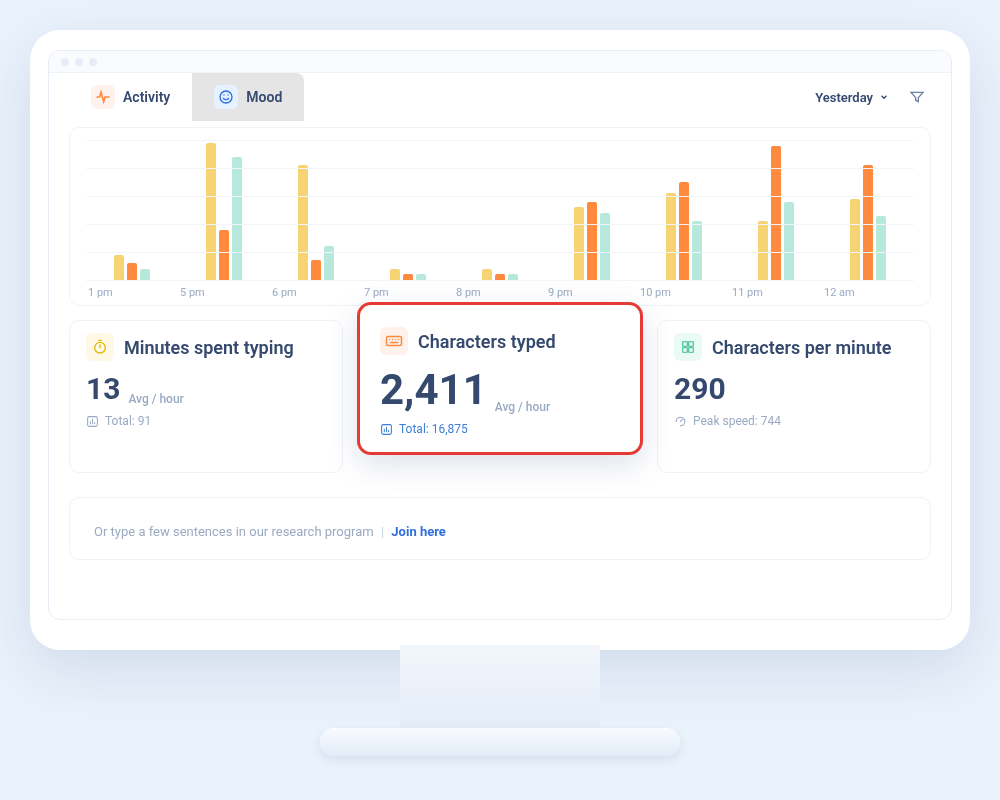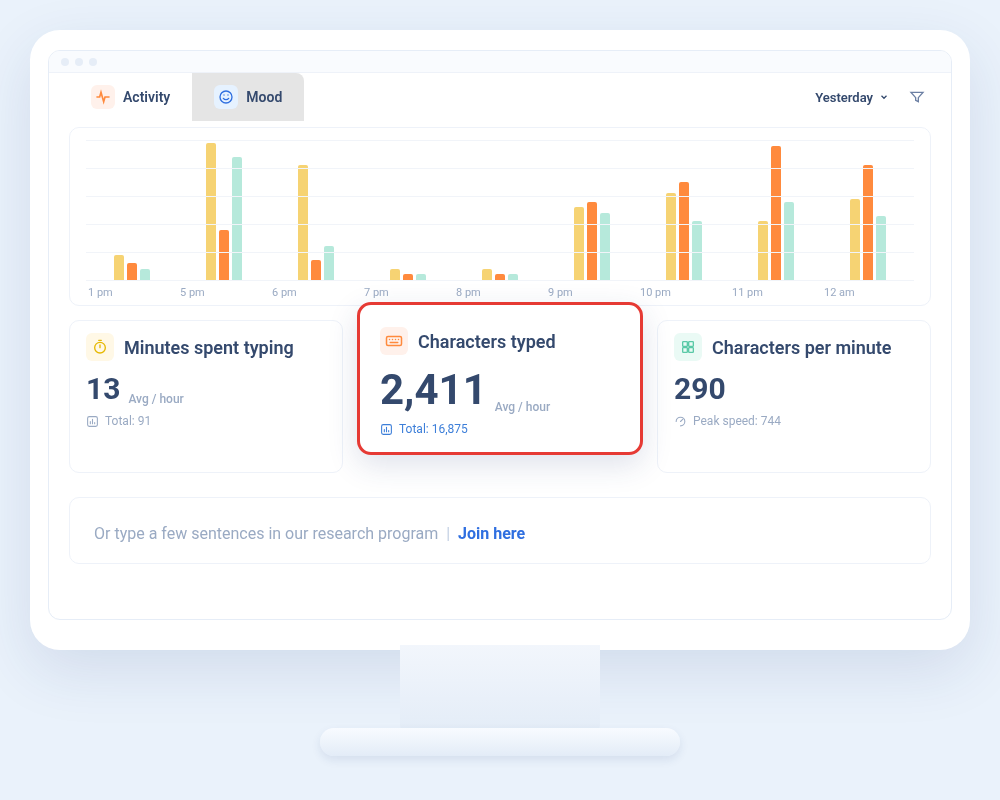--- a/index.html
+++ b/index.html
@@ -194,21 +194,21 @@
   flex: 1; border: 1px solid #d6e1f1; border-right: none;
   border-radius: 5px 0 0 5px; padding: 9px 12px;
   font-size: 13px; color: #34496d; font-weight: 600;
 }
 .copy-btn {
   background: #2f6fe0; color: #fff; border: none;
   padding: 0 20px; font-weight: 700; font-size: 14px;
   border-radius: 0 5px 5px 0; cursor: pointer;
 }
 .share-sub {
-  font-size: 16px; color: #9aaac3; margin-top: 8px;
+  font-size: 13px; color: #9aaac3; margin-top: 8px;
 }
 .share-sub .sep { color: #c3d0e3; margin: 0 4px; }
 .share-sub .join { color: #2f6fe0; font-weight: 700; cursor: pointer; }
 </style>
 </head>
 <body>
 
 <div class="monitor">
   <div class="window">
     <div class="titlebar">

